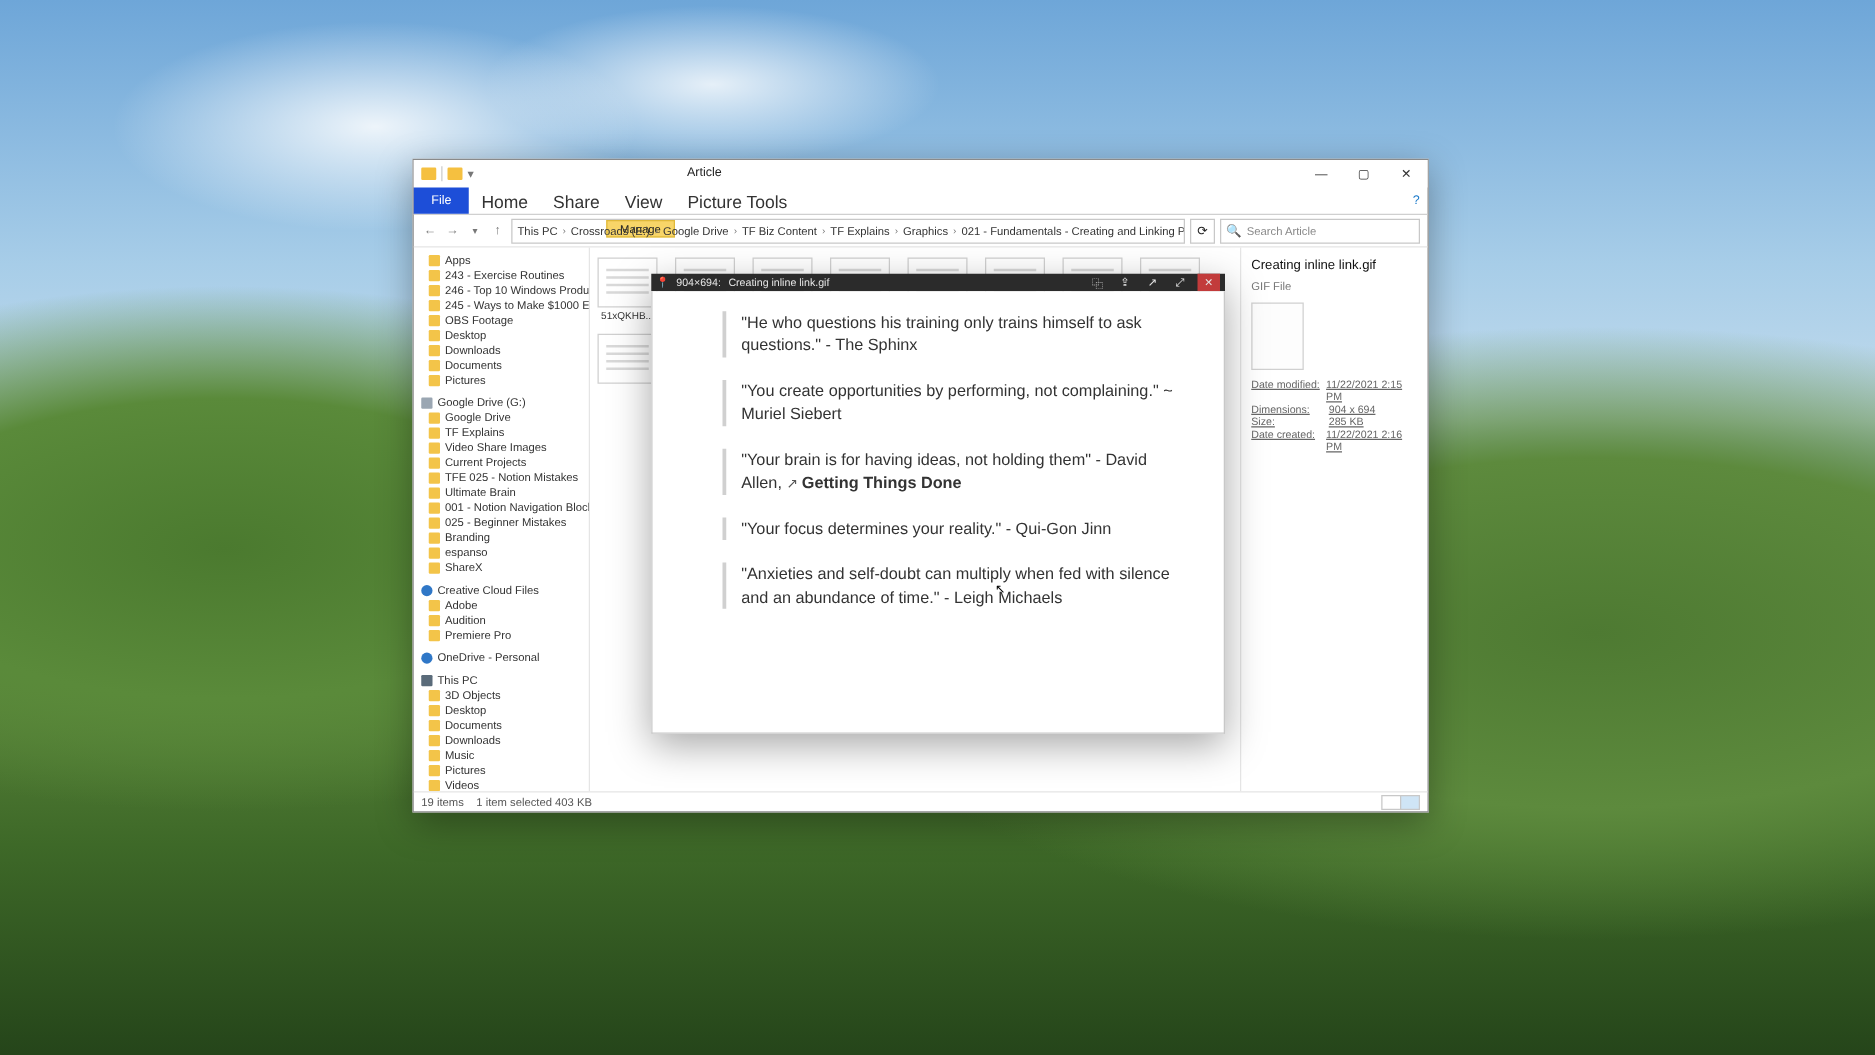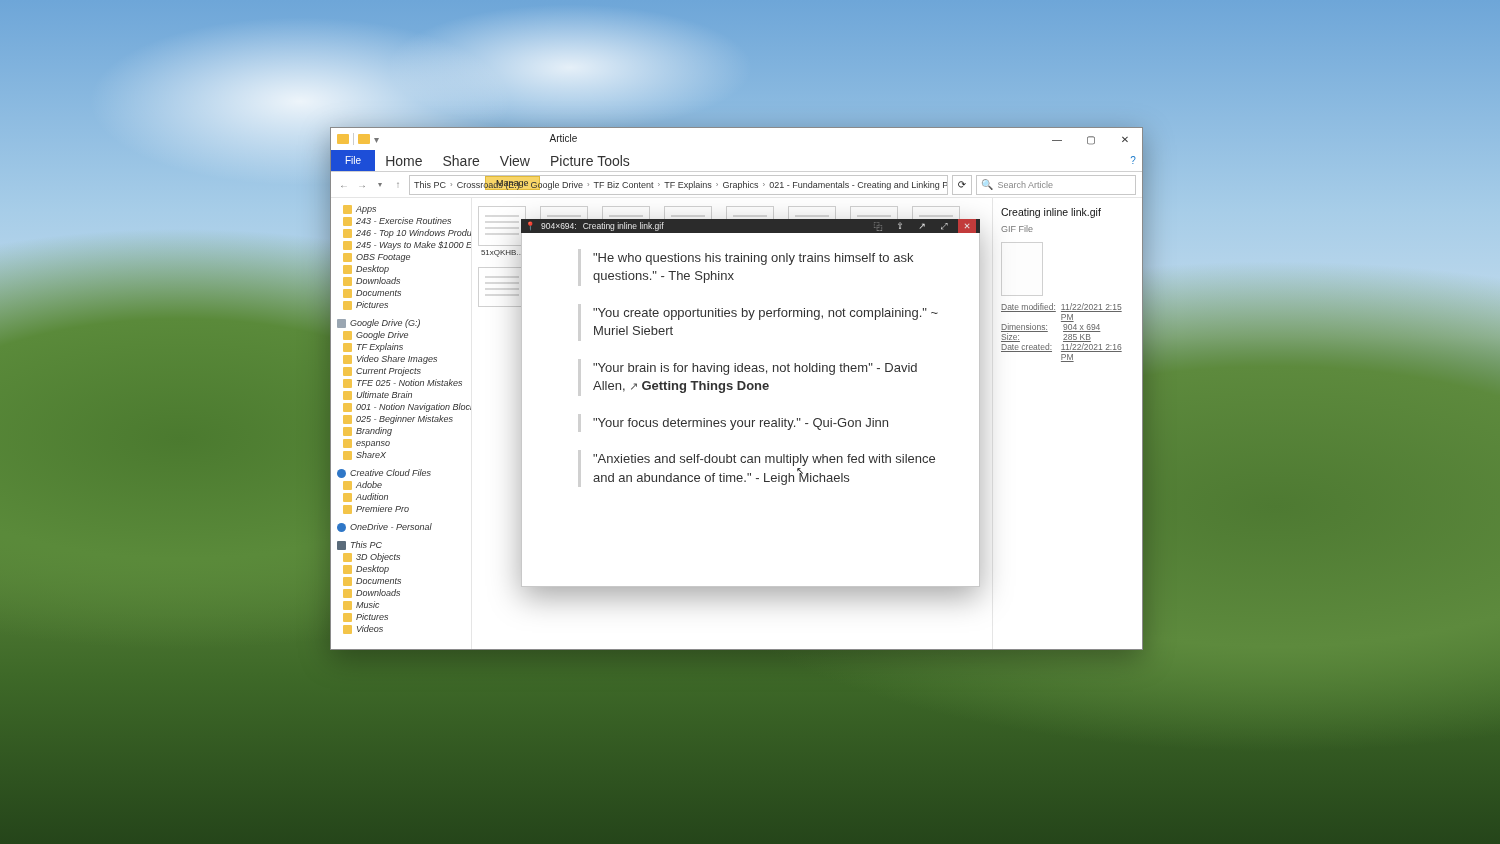--- a/index.html
+++ b/index.html
@@ -65,21 +65,21 @@
 }
 .search .mag { font-size: 10px; color: #666; }
 
 
 .body { flex: 1; display: flex; min-height: 0; }
 
 .tree {
   width: 141px; border-right: 1px solid #e5e5e5; overflow: hidden; padding: 4px 0;
   font-size: 9px; color: #333;
 }
-.tree .node { display: flex; align-items: flex-end; gap: 4px; height: 12px; padding: 0 4px 0 12px; white-space: nowrap; overflow: hidden; text-overflow: ellipsis; font-style: italic; }
+.tree .node { display: flex; align-items: center; gap: 4px; height: 12px; padding: 0 4px 0 12px; white-space: nowrap; overflow: hidden; text-overflow: ellipsis; }
 .tree .node.root { padding-left: 6px; font-weight: 400; }
 .tree .node .ico { width: 9px; height: 9px; flex: none; border-radius: 1px; }
 .tree .ico.folder { background: #f3c449; }
 .tree .ico.drive  { background: #9aa6b2; }
 .tree .ico.cloud  { background: #2f77c7; border-radius: 50%; }
 .tree .ico.pc     { background: #5a6b7a; }
 
 .content { flex: 1; padding: 8px 6px; overflow: hidden; position: relative; }
 .thumbs { display: flex; flex-wrap: wrap; gap: 10px 14px; align-content: flex-start; }
 .thumb { width: 48px; font-size: 8px; color: #333; text-align: center; }
@@ -419,20 +419,28 @@
               <span>285 KB</span>
             </div>
             <div class="kv">
               <span class="k">Date created:</span>
               <span>11/22/2021 2:16 PM</span>
             </div>
           </div>
       </div>
     </div>
 
+    <div class="status">
+      <span>19 items</span>
+      <span>1 item selected  403 KB</span>
+      <div class="view-tog">
+        <div></div>
+        <div class="active"></div>
+      </div>
+    </div>
   </div>
 
   <div id="preview">
     <div class="pv-bar">
       <span class="pin">📍</span>
       <span>904×694:</span>
       <span>Creating inline link.gif</span>
       <span class="spacer"></span>
       <span class="act">⿻</span>
       <span class="act">⇪</span>

